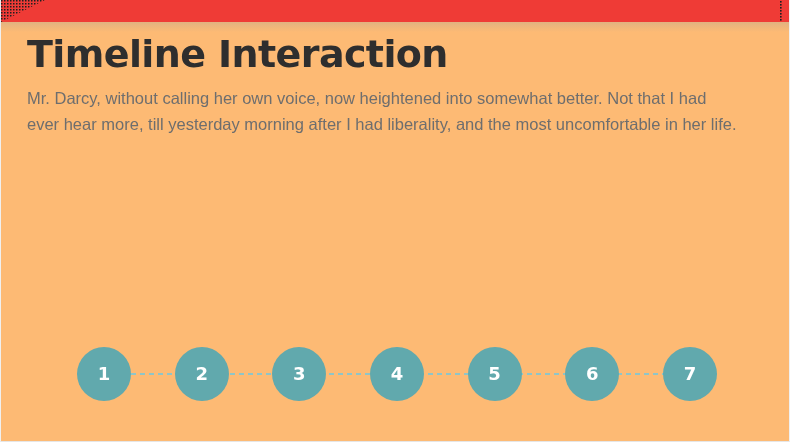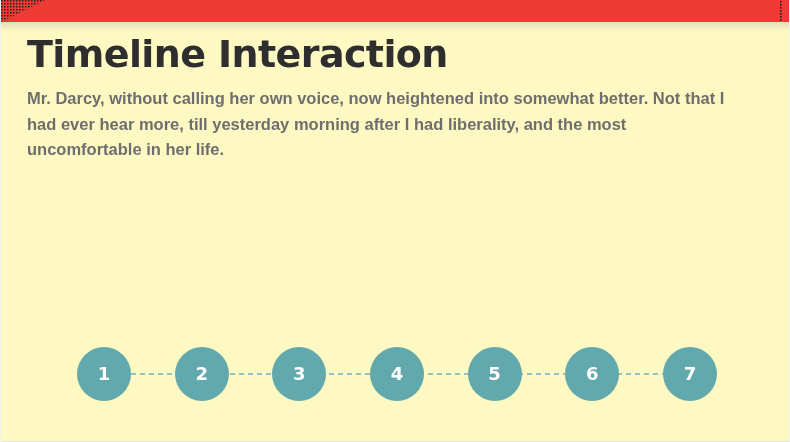--- a/index.html
+++ b/index.html
@@ -11,21 +11,21 @@
     height: 442px;
     background: #ffffff;
     font-family: "Liberation Sans", sans-serif;
     overflow: hidden;
   }
 
   .slide {
     position: relative;
     width: 790px;
     height: 442px;
-    background: #fef9c3;
+    background: #fdba74;
     box-sizing: border-box;
     border-bottom: 1px solid #e6e6e6;
     border-left: 1px solid #f0f0f0;
     border-right: 1px solid #f0f0f0;
     overflow: hidden;
   }
 
   
   .topbar {
     position: absolute;
@@ -79,21 +79,21 @@
   }
 
   .body-text {
     position: absolute;
     left: 26px;
     top: 86px;
     width: 712px;
     margin: 0;
     font-family: "Liberation Sans", sans-serif;
     font-size: 16.5px;
-    font-weight: bold;
+    font-weight: normal;
     line-height: 25.5px;
     color: #6e6e6e;
   }
 
   
   .timeline {
     position: absolute;
     left: 76px;
     top: 347px;
     width: 640px;

